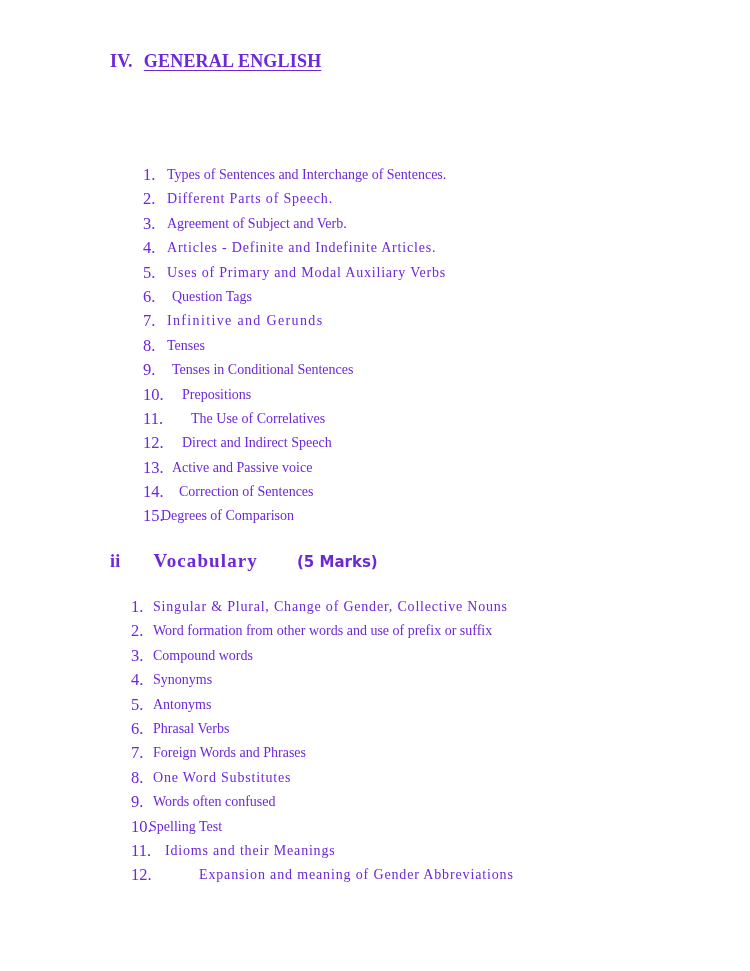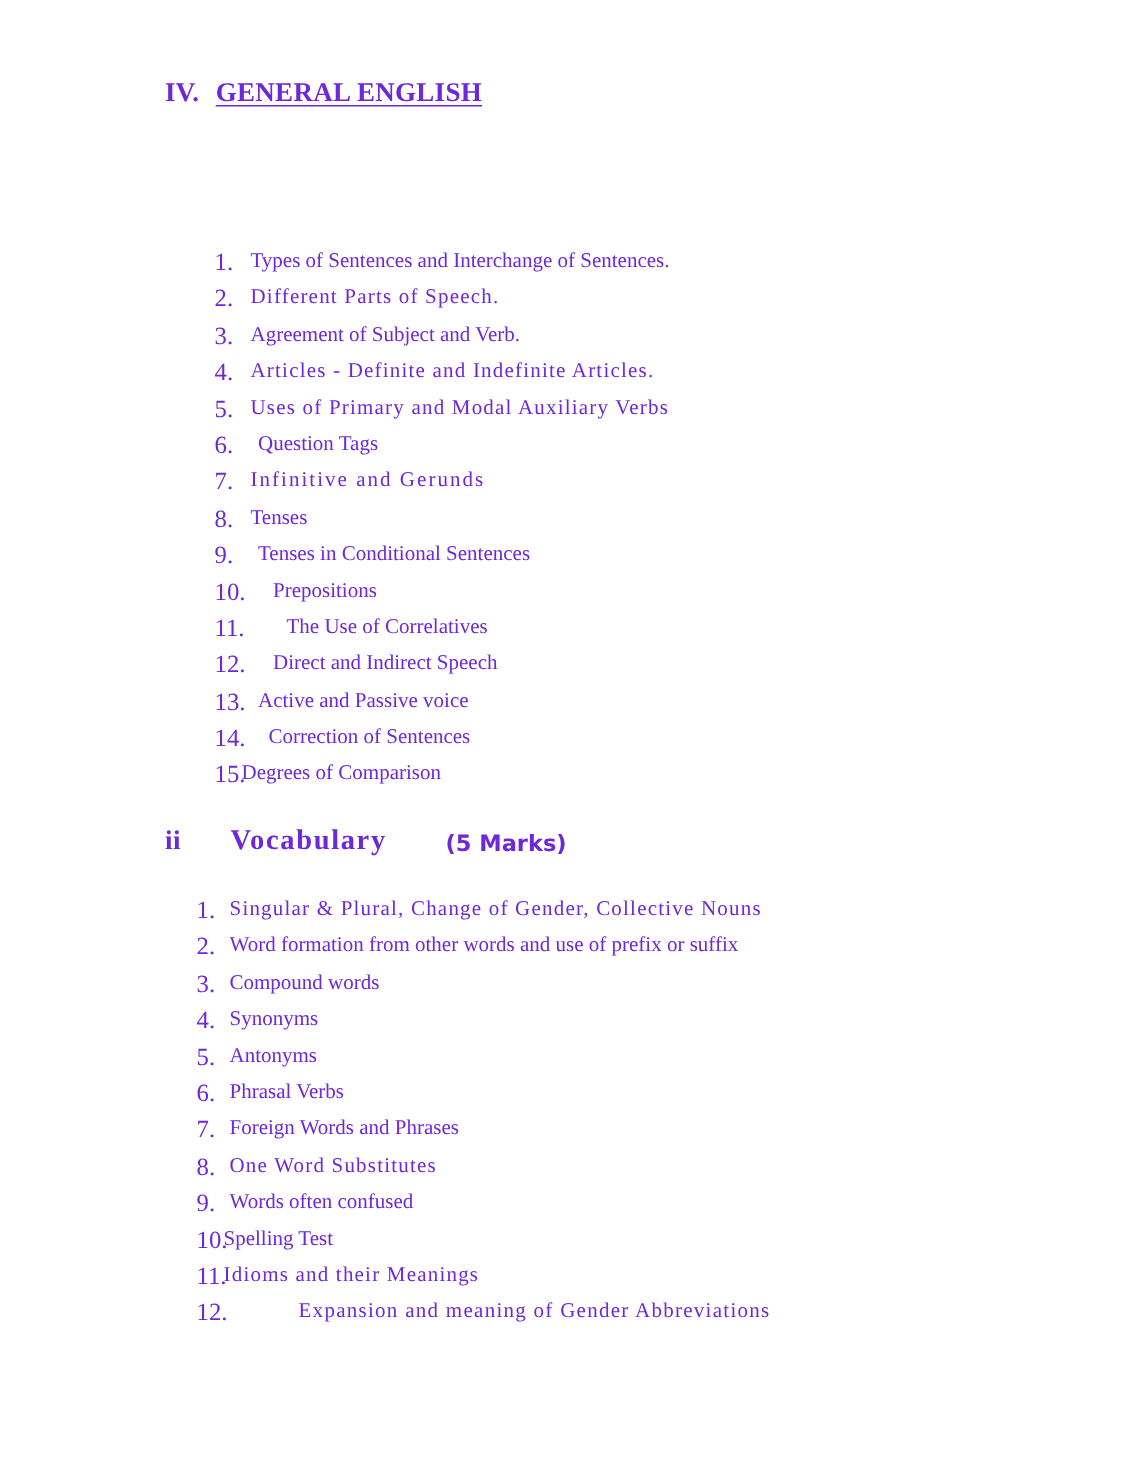--- a/index.html
+++ b/index.html
@@ -109,21 +109,21 @@
   #grammar-list li[data-idx="10"] .txt { left: 48px; }
   #grammar-list li[data-idx="11"] .txt { left: 39px; }
   #grammar-list li[data-idx="12"] .txt { left: 29px; }
   #grammar-list li[data-idx="13"] .txt { left: 36px; }
   #grammar-list li[data-idx="14"] .txt { left: 18px; }
 
   
   #vocab-list { left: 131px; top: 595px; }
   #vocab-list .txt { left: 22px; }
   #vocab-list li[data-idx="9"] .txt { left: 18px; }
-  #vocab-list li[data-idx="10"] .txt { left: 18px; }
+  #vocab-list li[data-idx="10"] .txt { left: 34px; }
   #vocab-list li[data-idx="11"] .txt { left: 68px; letter-spacing: 0.85px; }
 
   
   .tracked { letter-spacing: 1.35px; }
   .tracked-s { letter-spacing: 0.8px; }
 </style>
 </head>
 <body>
 
 <div class="page">

